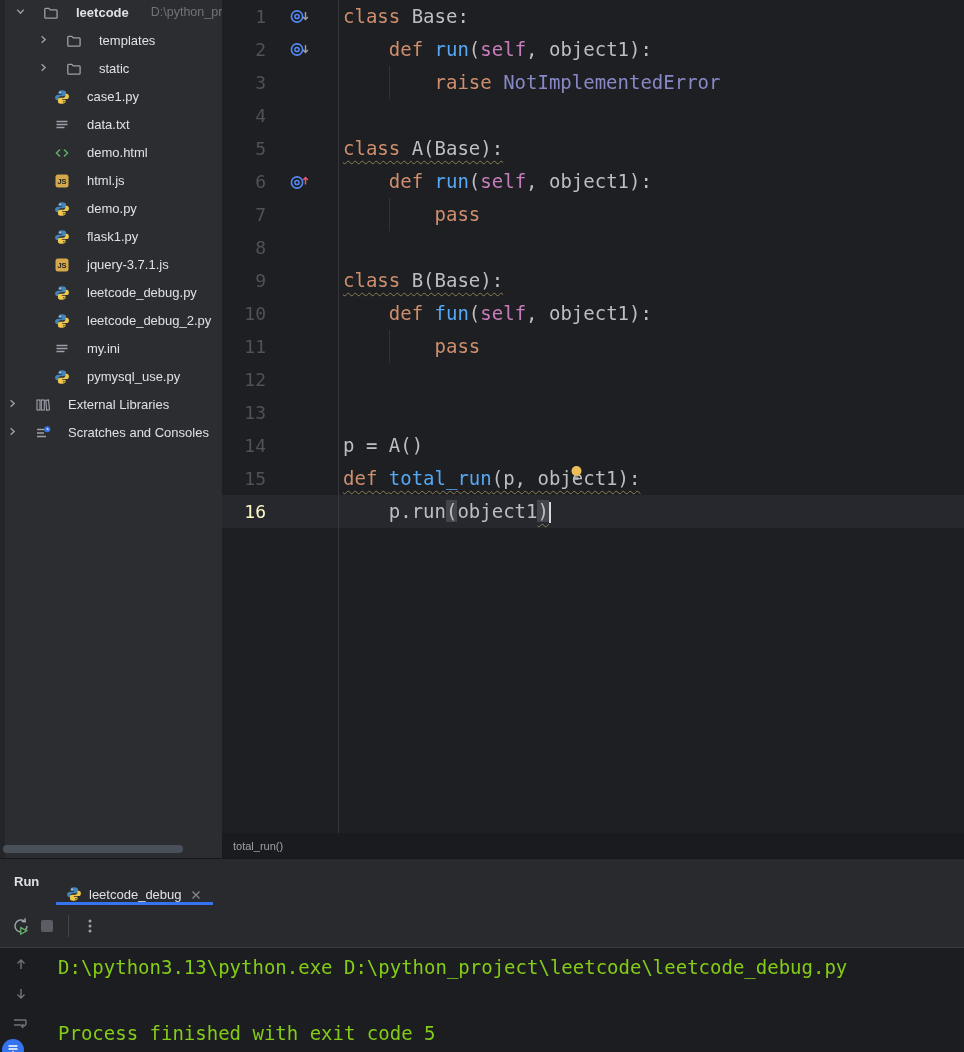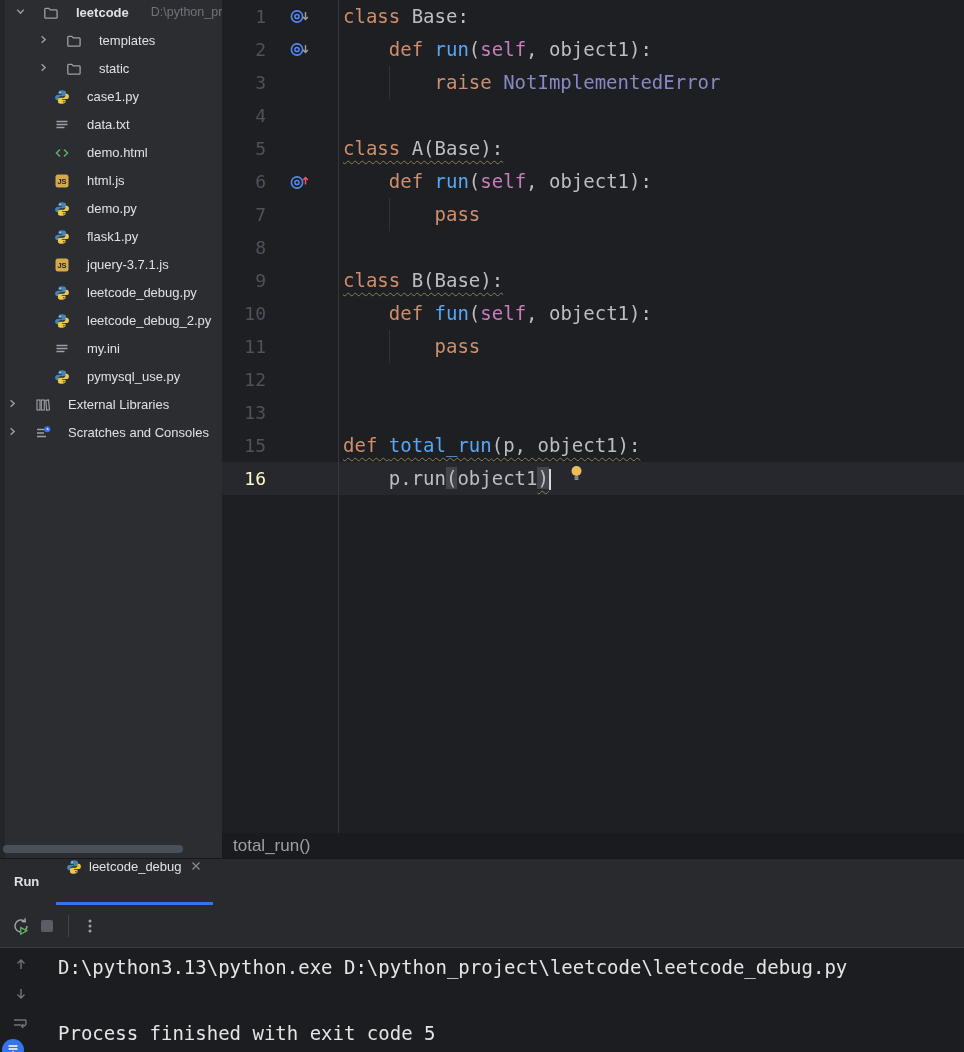--- a/index.html
+++ b/index.html
@@ -35,37 +35,37 @@
   .src{padding-left:5px;position:relative}
   .kw{color:#cf8e6d}.fn{color:#56a8f5}.self{color:#c77dbb}.ref{color:#8888c6}.txt{color:#bcbec4}
   .ph{background:#43454a}
   .wavy,.phw{text-decoration-line:underline;text-decoration-style:wavy;text-decoration-color:#8a7f53;
              text-decoration-thickness:1px;text-underline-offset:5px}
   .phw{background:#43454a}
   .caret{display:inline-block;width:2px;height:21px;background:#d5d7dc;vertical-align:middle}
   .indent-guide{position:absolute;left:calc(5px + 4ch);top:0;height:33px;width:1px;background:#2f3237}
   .bulb{position:absolute;left:348px;top:465px}
   .breadcrumb{position:absolute;left:0;right:0;bottom:0;height:25px;background:#1a1b1e;display:flex;
-              align-items:center;padding-left:11px;font-size:17px;color:#9da0a8}
+              align-items:center;padding-left:11px;font-size:11px;color:#9da0a8}
 
   
   .run-panel{position:absolute;left:0;top:858px;width:964px;height:194px;background:#282a2d;border-top:1px solid #17181a}
   .rp-header{position:relative;height:46px}
   .run-title{position:absolute;left:14px;top:0;height:46px;line-height:46px;font-size:13px;font-weight:bold;color:#dfe1e5}
-  .rp-tab{position:absolute;left:56px;top:0;height:46px;display:flex;align-items:flex-start;gap:7px;
+  .rp-tab{position:absolute;left:56px;top:0;height:46px;display:flex;align-items:flex-end;gap:7px;
           padding:0 10px;border-bottom:3px solid #3574f0;font-size:13px;color:#dfe1e5;cursor:default}
   .rp-toolbar{position:relative;height:43px;border-bottom:1px solid #393b40;display:flex;align-items:center;padding-left:8px}
   .tbtn{width:26px;height:26px;display:inline-flex;align-items:center;justify-content:center}
   .tsep{width:1px;height:22px;background:#43454a;margin:0 8px}
   .console{position:relative;height:104px;background:#1c1d20;overflow:hidden}
   .cg{position:absolute;left:10px;width:22px;display:flex;justify-content:center}
   .cg-up{top:8px}.cg-down{top:38px}.cg-wrap{top:68px}
   .cg-end{position:absolute;left:2px;top:91px}
   .console-lines{position:absolute;left:58px;top:3px;font-family:"DejaVu Sans Mono",monospace;
-                 font-size:19px;line-height:33px;color:#e5e5e5;white-space:pre}
+                 font-size:19px;line-height:33px;color:#84cc16;white-space:pre}
   .console-line{height:33px}
 </style>
 </head>
 <body>
 
 <div id="app">
 
   <aside class="sidebar">
     <div class="stripe"></div>
     <div class="tree">
@@ -277,20 +277,21 @@
                   <path d="M16.5 12.5v-7" fill="none" stroke="#f75464" stroke-width="1.4"></path>
                   <path d="M14.2 8l2.3-2.5L18.8 8" fill="none" stroke="#f75464" stroke-width="1.4"></path>
                 </svg></span></span><span class="src"><span class="txt">    </span><span class="kw">def </span><span class="fn">run</span><span class="txt">(</span><span class="self">self</span><span class="txt">, object1):</span></span></div>
           <div class="code-row"><span class="ln">7</span><span class="gut"></span><span class="src"><span class="txt">        </span><span class="kw">pass</span><span class="indent-guide"></span></span></div>
           <div class="code-row"><span class="ln">8</span><span class="gut"></span><span class="src"></span></div>
           <div class="code-row"><span class="ln">9</span><span class="gut"></span><span class="src"><span class="wavy"><span class="kw">class </span><span class="txt">B(Base):</span></span></span></div>
           <div class="code-row"><span class="ln">10</span><span class="gut"></span><span class="src"><span class="txt">    </span><span class="kw">def </span><span class="fn">fun</span><span class="txt">(</span><span class="self">self</span><span class="txt">, object1):</span></span></div>
           <div class="code-row"><span class="ln">11</span><span class="gut"></span><span class="src"><span class="txt">        </span><span class="kw">pass</span><span class="indent-guide"></span></span></div>
           <div class="code-row"><span class="ln">12</span><span class="gut"></span><span class="src"></span></div>
           <div class="code-row"><span class="ln">13</span><span class="gut"></span><span class="src"></span></div>
+          <div class="code-row"><span class="ln">14</span><span class="gut"></span><span class="src"><span class="txt">p = A()</span></span></div>
           <div class="code-row"><span class="ln">15</span><span class="gut"></span><span class="src"><span class="wavy"><span class="kw">def </span><span class="fn">total_run</span><span class="txt">(p, object1):</span></span></span></div>
           <div class="code-row current"><span class="ln">16</span><span class="gut"></span><span class="src"><span class="txt">    p.run</span><span class="ph">(</span><span class="txt">object1</span><span class="phw">)</span><span class="caret"></span></span></div>
         </div>
       <div class="gutter-vline"></div>
       <div class="bulb">
         <svg width="13" height="17" viewBox="0 0 13 17">
             <circle cx="6.5" cy="6" r="5" fill="#ecbe5a"></circle>
             <path d="M4.6 12.2h3.8M4.6 14.2h3.8" stroke="#b5b9c0" stroke-width="1.2"></path>
           </svg>
       </div>

